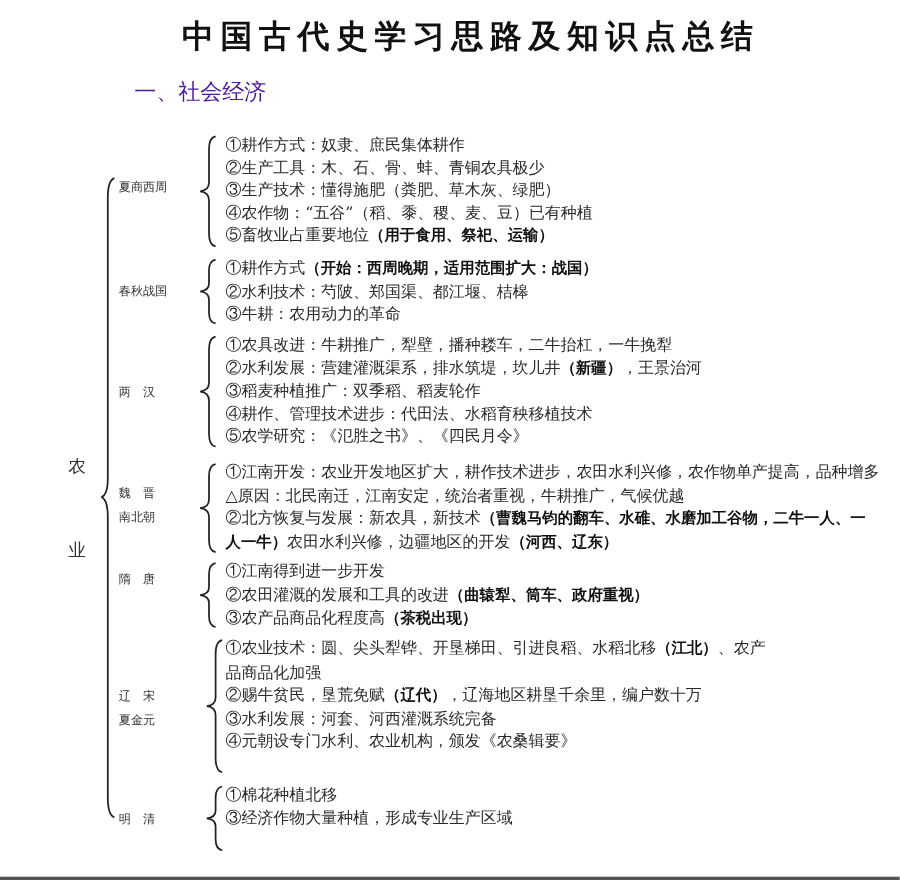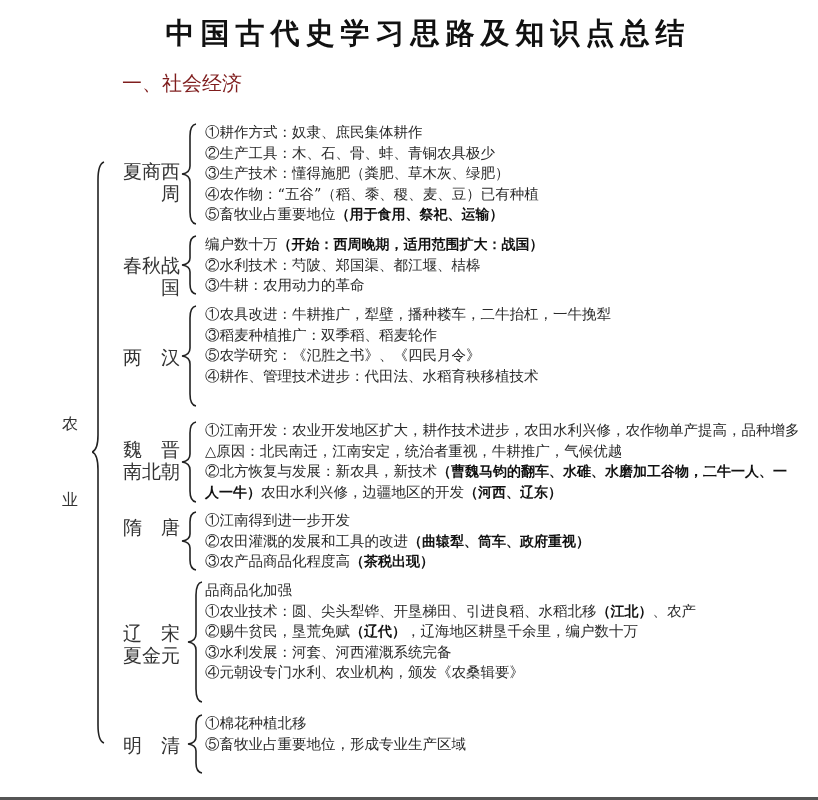--- a/index.html
+++ b/index.html
@@ -11,38 +11,38 @@
   }
   .title {
     position: absolute; left: 0; top: 14px; width: 818px;
     text-align: center; font-size: 29px; font-weight: bold;
     letter-spacing: 6px; color: #111;
     font-family: "DejaVu Serif", serif;
     padding-left: 19px;
   }
   .section {
     position: absolute; left: 122px; top: 70px;
-    font-size: 20px; color: #7f1d1d;
+    font-size: 20px; color: #4c1d95;
     font-family: Liberation Serif, serif;
   }
   .main-brace {
     position: absolute; left: 92px; top: 160px; width: 14px; height: 585px;
   }
   .main-label {
     position: absolute; left: 62px; font-size: 16px; color: #333;
   }
   .period {
-    position: absolute; left: 108px; width: 72px; text-align: right;
-    font-size: 19px; line-height: 22px; color: #333;
+    position: absolute; left: 108px; width: 72px; text-align: left;
+    font-size: 11px; line-height: 22px; color: #333;
   }
   .brace { position: absolute; width: 18px; }
   .items { position: absolute; left: 205px; font-size: 14.5px; line-height: 20.5px; color: #2a2a2a; }
   .items .line { white-space: nowrap; }
   .items .cont { padding-left: 0; }
-  b, .bold { font-weight: bold; font-family: Liberation Sans, sans-serif; font-size: 14px; color: #111; }
+  b, .bold { font-weight: bold; font-family: Liberation Mono, monospace; font-size: 14px; color: #111; }
   .bottom-rule {
     position: absolute; left: 0; top: 797px; width: 818px; height: 3px; background: #555;
   }
   svg path { fill: none; stroke: #222; stroke-width: 1.6; }
 </style>
 </head>
 <body>
 
 <div class="title">中国古代史学习思路及知识点总结</div>
 <div class="section">一、社会经济</div>
@@ -63,34 +63,35 @@
   <div class="line"><span>③生产技术：懂得施肥（粪肥、草木灰、绿肥）</span></div>
   <div class="line"><span>④农作物：“五谷”（稻、黍、稷、麦、豆）已有种植</span></div>
   <div class="line"><span>⑤畜牧业占重要地位</span><b>（用于食用、祭祀、运输）</b></div>
 </div>
 
 <div class="period" style="top:254px">春秋战国</div>
 <svg class="brace" style="left:180px;top:234px;height:62px" viewBox="0 0 18 62" preserveAspectRatio="none">
   <path d="M16 2 Q10 3 10 12 L10 24 Q10 30 2 31 Q10 32 10 38 L10 50 Q10 59 16 60"></path>
 </svg>
 <div class="items" style="top:234px">
-  <div class="line"><span>编户数十万</span><b>（开始：西周晚期，适用范围扩大：战国）</b></div>
+  <div class="line"><span>①耕作方式</span><b>（开始：西周晚期，适用范围扩大：战国）</b></div>
   <div class="line"><span>②水利技术：芍陂、郑国渠、都江堰、桔槔</span></div>
   <div class="line"><span>③牛耕：农用动力的革命</span></div>
 </div>
 
 <div class="period" style="top:346px">两　汉</div>
 <svg class="brace" style="left:180px;top:304px;height:104px" viewBox="0 0 18 104" preserveAspectRatio="none">
   <path d="M16 2 Q10 3 10 14 L10 44 Q10 51 2 52 Q10 53 10 60 L10 90 Q10 101 16 102"></path>
 </svg>
 <div class="items" style="top:304px">
   <div class="line"><span>①农具改进：牛耕推广，犁壁，播种耧车，二牛抬杠，一牛挽犁</span></div>
+  <div class="line"><span>②水利发展：营建灌溉渠系，排水筑堤，坎儿井</span><b>（新疆）</b><span>，王景治河</span></div>
   <div class="line"><span>③稻麦种植推广：双季稻、稻麦轮作</span></div>
+  <div class="line"><span>④耕作、管理技术进步：代田法、水稻育秧移植技术</span></div>
   <div class="line"><span>⑤农学研究：《氾胜之书》、《四民月令》</span></div>
-  <div class="line"><span>④耕作、管理技术进步：代田法、水稻育秧移植技术</span></div>
 </div>
 
 <div class="period" style="top:438px">
   <div>魏　晋</div>
   <div>南北朝</div>
 </div>
 <svg class="brace" style="left:180px;top:420px;height:84px" viewBox="0 0 18 84" preserveAspectRatio="none">
   <path d="M16 2 Q10 3 10 13 L10 34 Q10 41 2 42 Q10 43 10 50 L10 71 Q10 81 16 82"></path>
 </svg>
 <div class="items" style="top:420px">
@@ -111,29 +112,29 @@
 </div>
 
 <div class="period" style="top:622px">
   <div>辽　宋</div>
   <div>夏金元</div>
 </div>
 <svg class="brace" style="left:186px;top:580px;height:124px" viewBox="0 0 18 124" preserveAspectRatio="none">
   <path d="M16 2 Q10 3 10 15 L10 54 Q10 61 2 62 Q10 63 10 70 L10 109 Q10 121 16 122"></path>
 </svg>
 <div class="items" style="top:580px">
+  <div class="line"><span>①农业技术：圆、尖头犁铧、开垦梯田、引进良稻、水稻北移</span><b>（江北）</b><span>、农产</span></div>
   <div class="line cont"><span>品商品化加强</span></div>
-  <div class="line"><span>①农业技术：圆、尖头犁铧、开垦梯田、引进良稻、水稻北移</span><b>（江北）</b><span>、农产</span></div>
   <div class="line"><span>②赐牛贫民，垦荒免赋</span><b>（辽代）</b><span>，辽海地区耕垦千余里，编户数十万</span></div>
   <div class="line"><span>③水利发展：河套、河西灌溉系统完备</span></div>
   <div class="line"><span>④元朝设专门水利、农业机构，颁发《农桑辑要》</span></div>
 </div>
 
 <div class="period" style="top:734px">明　清</div>
 <svg class="brace" style="left:186px;top:713px;height:62px" viewBox="0 0 18 62" preserveAspectRatio="none">
   <path d="M16 2 Q10 3 10 12 L10 24 Q10 30 2 31 Q10 32 10 38 L10 50 Q10 59 16 60"></path>
 </svg>
 <div class="items" style="top:713px">
   <div class="line"><span>①棉花种植北移</span></div>
-  <div class="line"><span>⑤畜牧业占重要地位，形成专业生产区域</span></div>
+  <div class="line"><span>③经济作物大量种植，形成专业生产区域</span></div>
 </div>
 
 <div class="bottom-rule"></div>
 
 </body></html>

